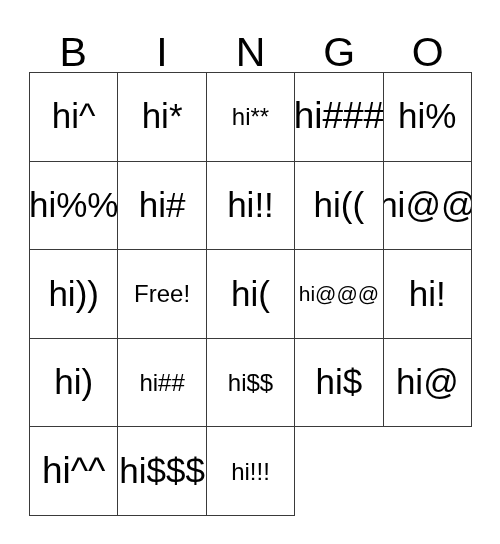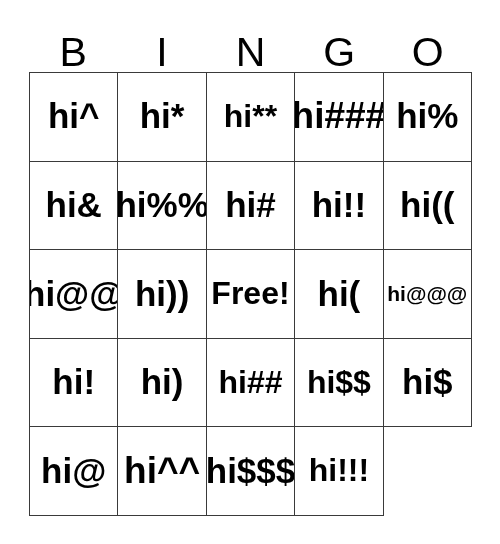--- a/index.html
+++ b/index.html
@@ -59,26 +59,26 @@
     align-items: center;
     justify-content: center;
     overflow: hidden;
     background: #ffffff;
   }
   .cell-text {
     display: block;
     text-align: left;
     line-height: 1.05;
     white-space: nowrap;
-    font-weight: 700;
+    font-weight: 400;
   }
 
   
   .fs-xl   { font-size: 35px; }   
-  .fs-lg   { font-size: 32px; }   
+  .fs-lg   { font-size: 24px; }   
   .fs-md   { font-size: 37px; }   
   .fs-sm   { font-size: 35px; }   
   .fs-xs   { font-size: 21px; }   
 </style>
 </head>
 <body>
 
 <div id="card">
 
   <div class="header-row">
@@ -107,23 +107,20 @@
         <span class="cell-text fs-xl">hi*</span>
       </div>
       <div class="cell">
         <span class="cell-text fs-lg">hi**</span>
       </div>
       <div class="cell">
         <span class="cell-text fs-md">hi###</span>
       </div>
       <div class="cell">
         <span class="cell-text fs-xl">hi%</span>
-      </div>
-      <div class="cell">
-        <span class="cell-text fs-xl">hi&amp;</span>
       </div>
       <div class="cell">
         <span class="cell-text fs-sm">hi%%</span>
       </div>
       <div class="cell">
         <span class="cell-text fs-xl">hi#</span>
       </div>
       <div class="cell">
         <span class="cell-text fs-xl">hi!!</span>
       </div>

